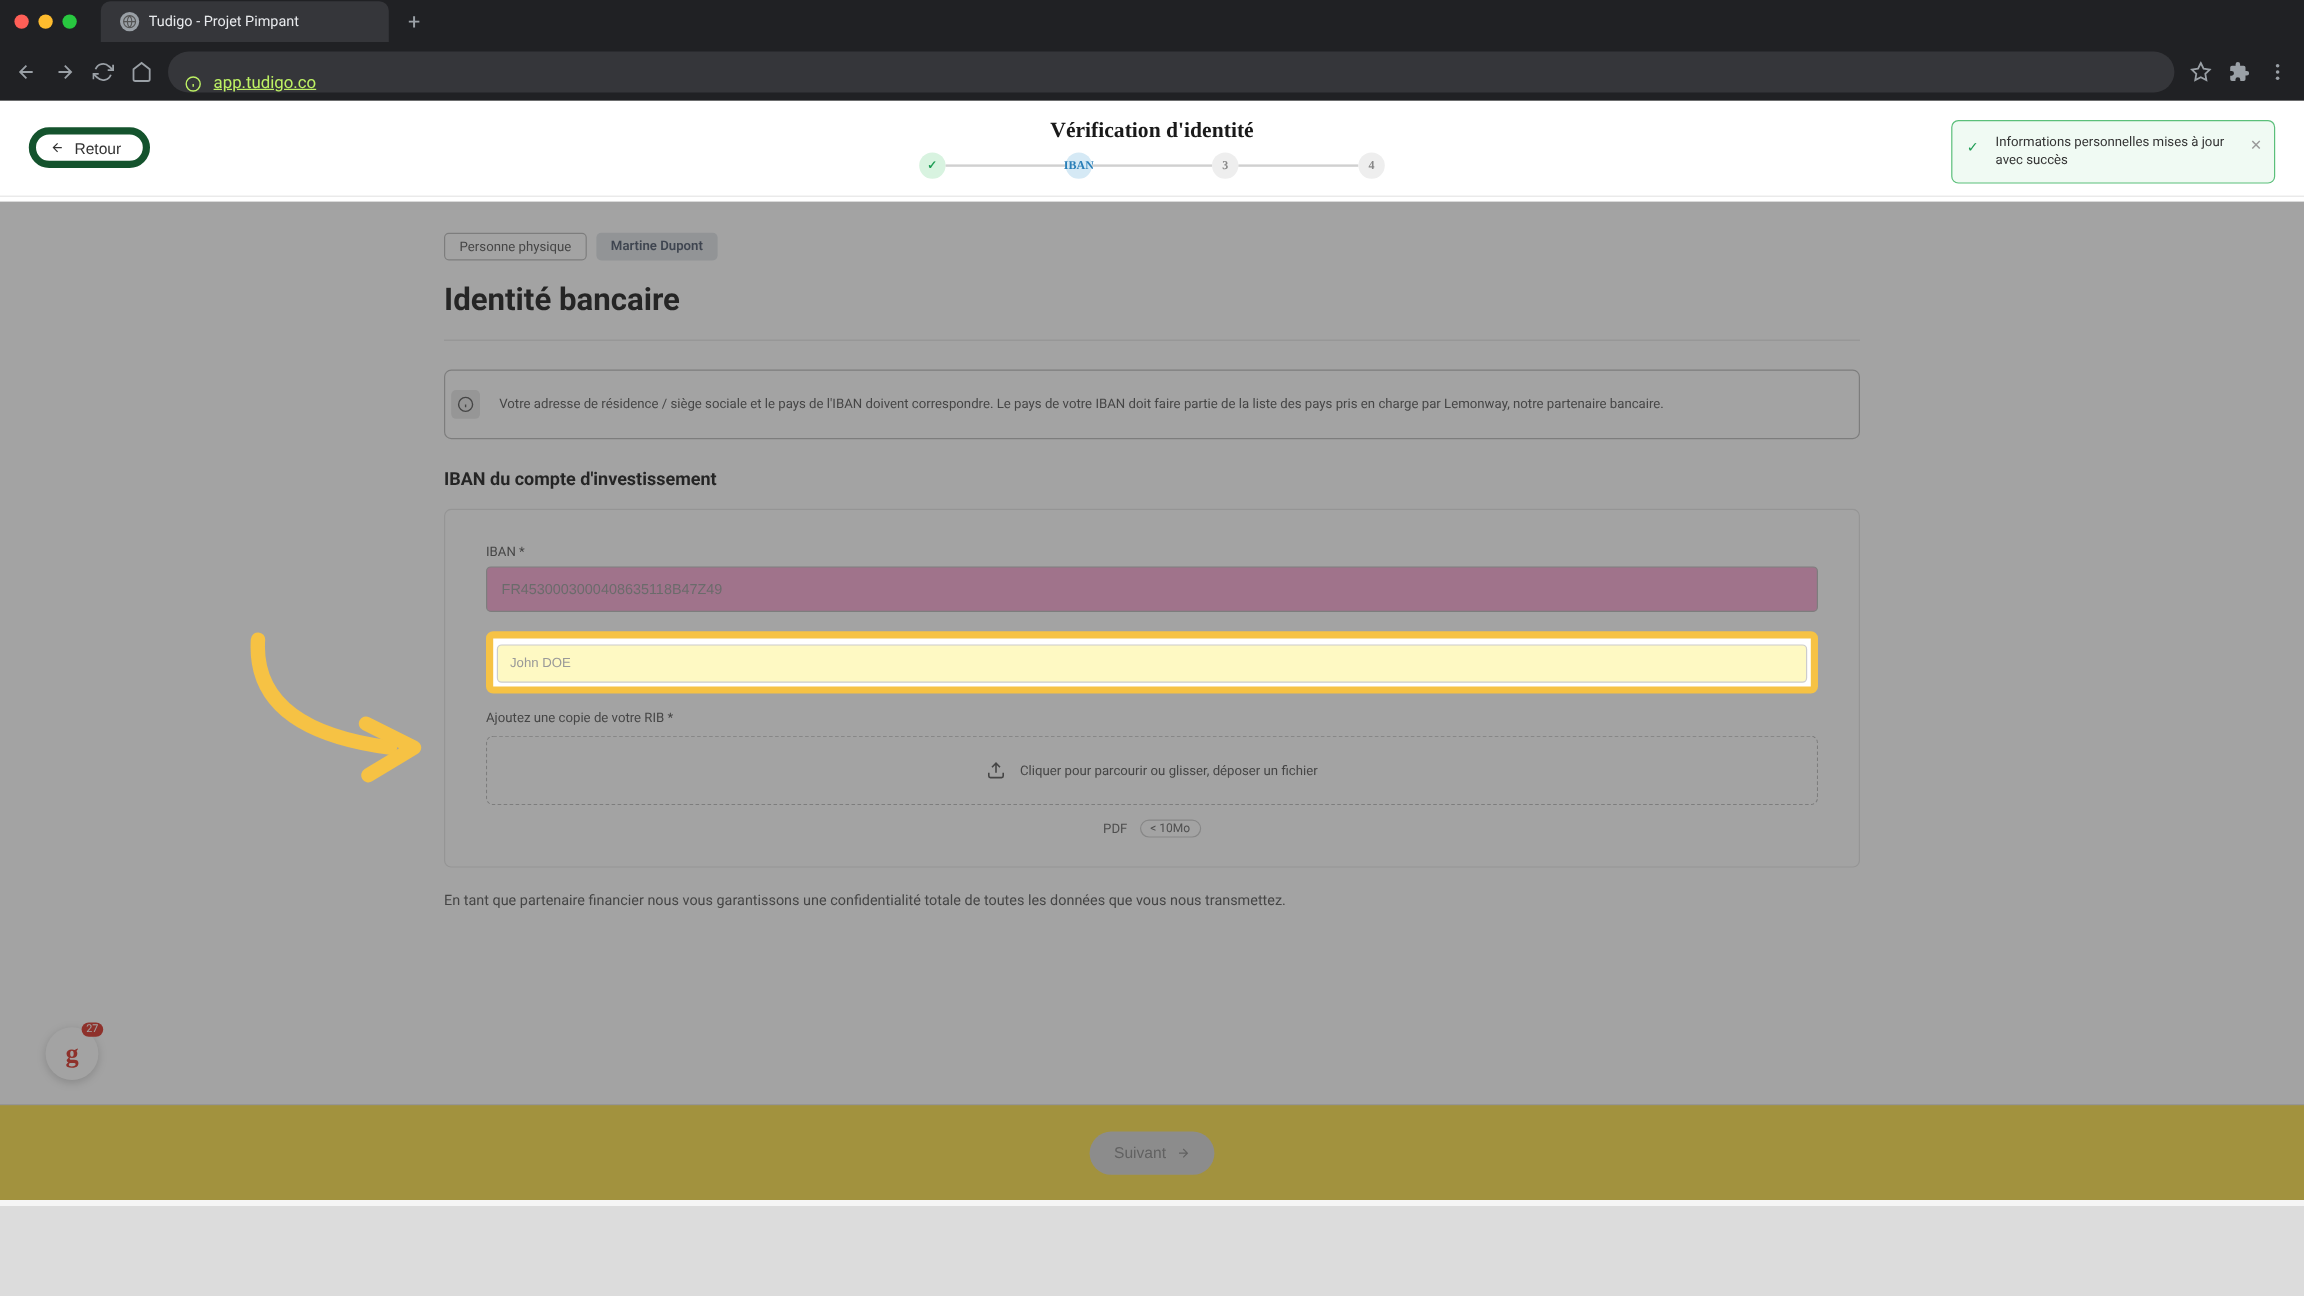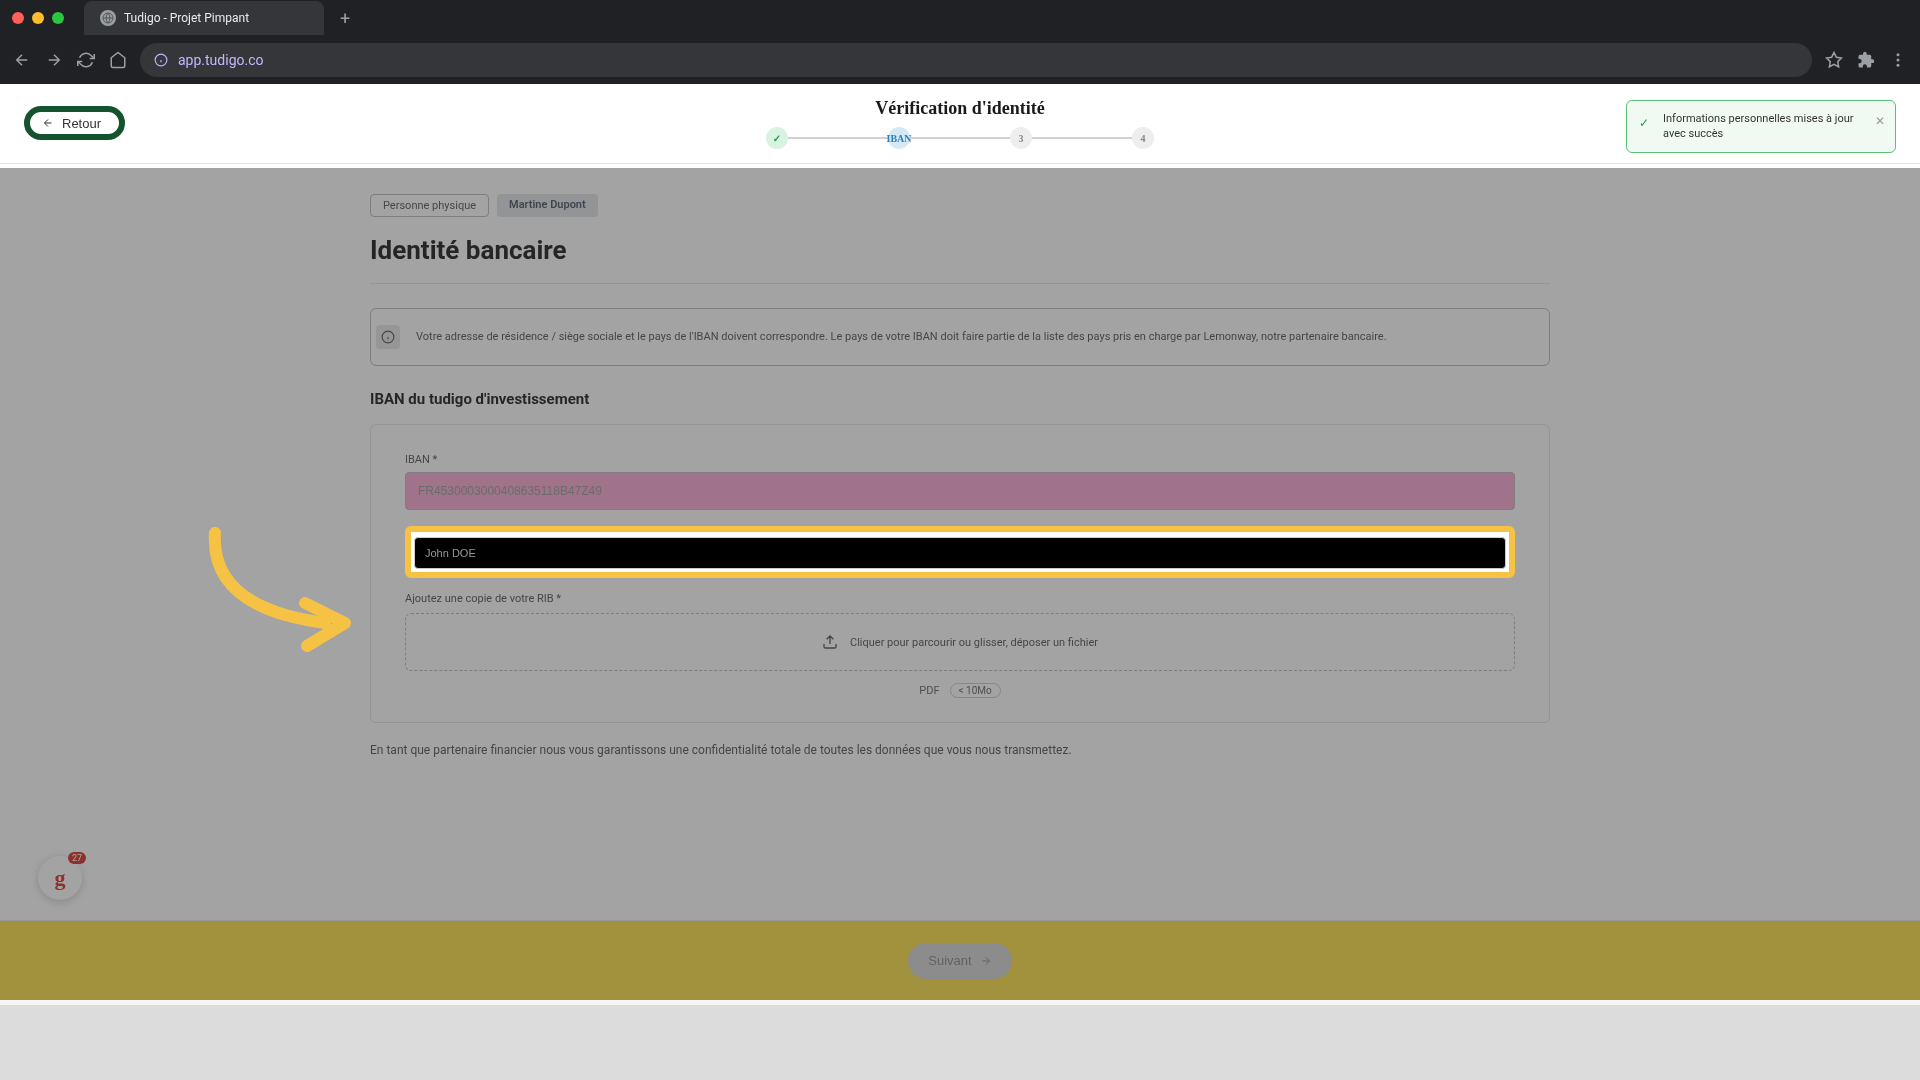--- a/index.html
+++ b/index.html
@@ -11,21 +11,21 @@
 .window-controls { display: flex; gap: 8px; align-items: center; margin-right: 12px; }
 .win-dot { width: 12px; height: 12px; border-radius: 50%; }
 .dot-red { background: #ff5f57; }
 .dot-yellow { background: #febc2e; }
 .dot-green { background: #28c840; }
 .tab { background: #35363a; height: 34px; border-radius: 8px 8px 0 0; display: flex; align-items: center; padding: 0 16px; gap: 8px; color: #e8eaed; font-size: 12px; min-width: 240px; }
 .tab-favicon { width: 16px; height: 16px; border-radius: 50%; background: #9aa0a6; display: flex; align-items: center; justify-content: center; font-size: 10px; color: #202124; }
 .new-tab { color: #9aa0a6; font-size: 18px; padding: 0 8px; cursor: pointer; }
 .nav-bar { height: 48px; display: flex; align-items: center; padding: 0 12px; gap: 12px; }
 .nav-icon { color: #9aa0a6; width: 20px; height: 20px; display: flex; align-items: center; justify-content: center; cursor: pointer; }
-.url-bar { flex: 1; background: #35363a; height: 34px; border-radius: 17px; display: flex; align-items: center; padding: 0 14px; gap: 10px; color: #c4b5fd; font-size: 14px; }
+.url-bar { flex: 1; background: #35363a; height: 34px; border-radius: 17px; display: flex; align-items: flex-end; padding: 0 14px; gap: 10px; color: #bef264; font-size: 14px; text-decoration: underline; }
 .url-lock { width: 14px; height: 14px; }
 
 
 .overlay { position: absolute; top: 84px; left: 0; right: 0; bottom: 0; background: rgba(50,50,50,0.45); pointer-events: none; z-index: 10; }
 
 
 .page-area { position: relative; background: #fff; height: calc(1080px - 84px - 80px); }
 .page-header { height: 80px; border-bottom: 1px solid #e5e5e5; position: relative; display: flex; align-items: center; justify-content: center; }
 .back-btn { position: absolute; left: 24px; top: 22px; height: 34px; border: 6px solid #14532d; border-radius: 17px; padding: 0 18px 0 12px; display: flex; align-items: center; gap: 8px; font-size: 13px; color: #333; background: #fff; cursor: pointer; }
 .header-center { text-align: center; font-family: Liberation Serif, serif; }
@@ -60,21 +60,21 @@
 .form-card { border: 1px solid #e5e5e5; border-radius: 6px; padding: 28px 34px 24px; }
 .field-label { font-size: 11px; color: #555; margin-bottom: 6px; display: block; }
 .text-input { width: 100%; height: 38px; border: 1px solid #bbb; border-radius: 4px; padding: 0 12px; font-size: 12px; background: #f9a8d4; color: #333; }
 .text-input.active { background: #fff; border-color: #999; }
 .text-input::placeholder { color: #999; }
 
 
 .highlight-wrap { position: relative; z-index: 20; margin-top: 16px; }
 .highlight-border { border: 6px solid #f6c244; border-radius: 6px; padding: 3px; background: #fff; }
 .highlight-border .field-label { font-size: 10px; color: #888; margin-bottom: 2px; padding-left: 4px; overflow: hidden; height: 0; }
-.highlight-border .text-input { height: 32px; border: 1px solid #ccc; background: #000000; font-size: 11px; padding: 0 10px; color: #888; }
+.highlight-border .text-input { height: 32px; border: 1px solid #ccc; background: #fef9c3; font-size: 11px; padding: 0 10px; color: #888; }
 
 .upload-label { font-size: 11px; color: #555; margin-top: 14px; margin-bottom: 8px; display: block; }
 .upload-zone { border: 1.5px dashed #bbb; border-radius: 6px; height: 58px; display: flex; align-items: center; justify-content: center; gap: 12px; font-size: 11px; color: #555; cursor: pointer; }
 .upload-meta { display: flex; align-items: center; justify-content: center; gap: 10px; margin-top: 12px; font-size: 11px; color: #666; }
 .upload-pill { border: 1px solid #ccc; border-radius: 10px; padding: 1px 8px; font-size: 10px; color: #666; }
 
 .disclaimer { font-size: 12px; color: #555; margin-top: 20px; }
 
 
 .footer { position: absolute; bottom: 0; left: 0; right: 0; height: 80px; border-top: 1px solid #e5e5e5; background: #fde047; display: flex; align-items: center; justify-content: center; }
@@ -199,21 +199,21 @@
     <div class="info-banner">
       <div class="info-icon-wrap">
         <svg width="14" height="14" viewBox="0 0 24 24" fill="none" stroke="currentColor" stroke-width="2">
             <circle cx="12" cy="12" r="10"></circle>
             <path d="M12 16v-4M12 8h.01"></path>
           </svg>
       </div>
       <div class="info-text">Votre adresse de résidence / siège sociale et le pays de l'IBAN doivent correspondre. Le pays de votre IBAN doit faire partie de la liste des pays pris en charge par Lemonway, notre partenaire bancaire.</div>
     </div>
 
-    <div class="section-label">IBAN du tudigo d'investissement</div>
+    <div class="section-label">IBAN du compte d'investissement</div>
 
     <div class="form-card">
       <label class="field-label">IBAN *</label>
       <input class="text-input" type="text" placeholder="FR4530003000408635118B47Z49" style="">
 
       <div class="highlight-wrap">
         <div class="highlight-border">
           <label class="field-label">Titulaire du compte *</label>
           <input class="text-input active" type="text" placeholder="John DOE" style="">
         </div>

